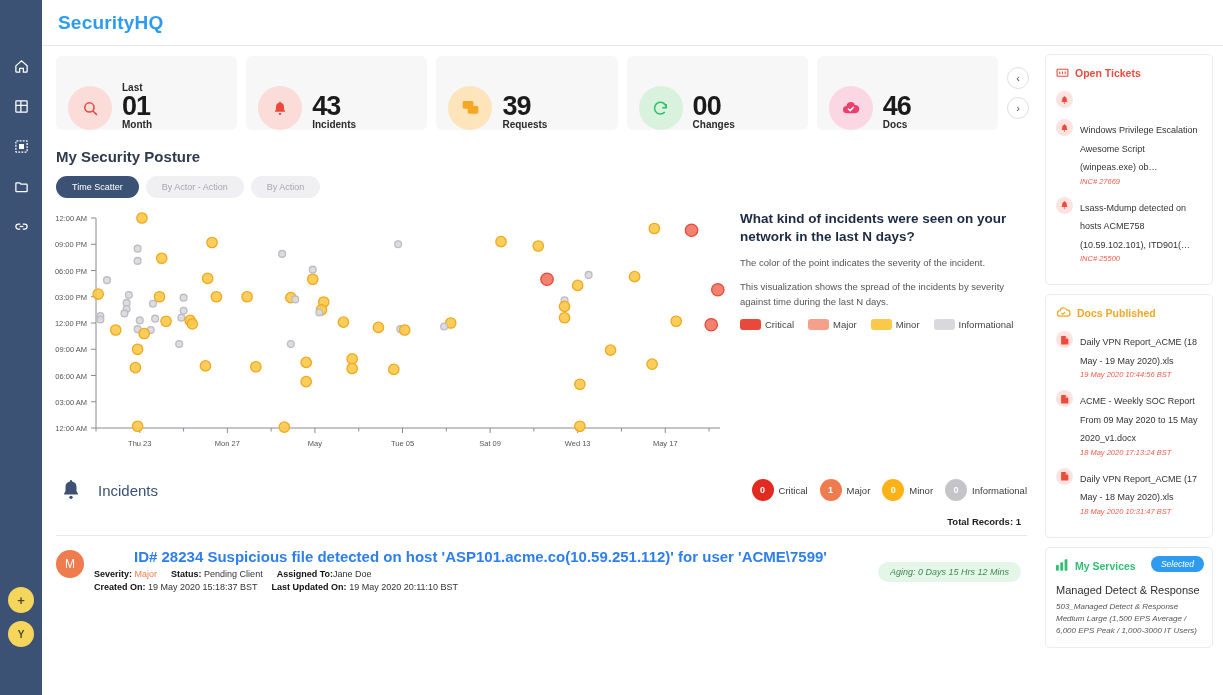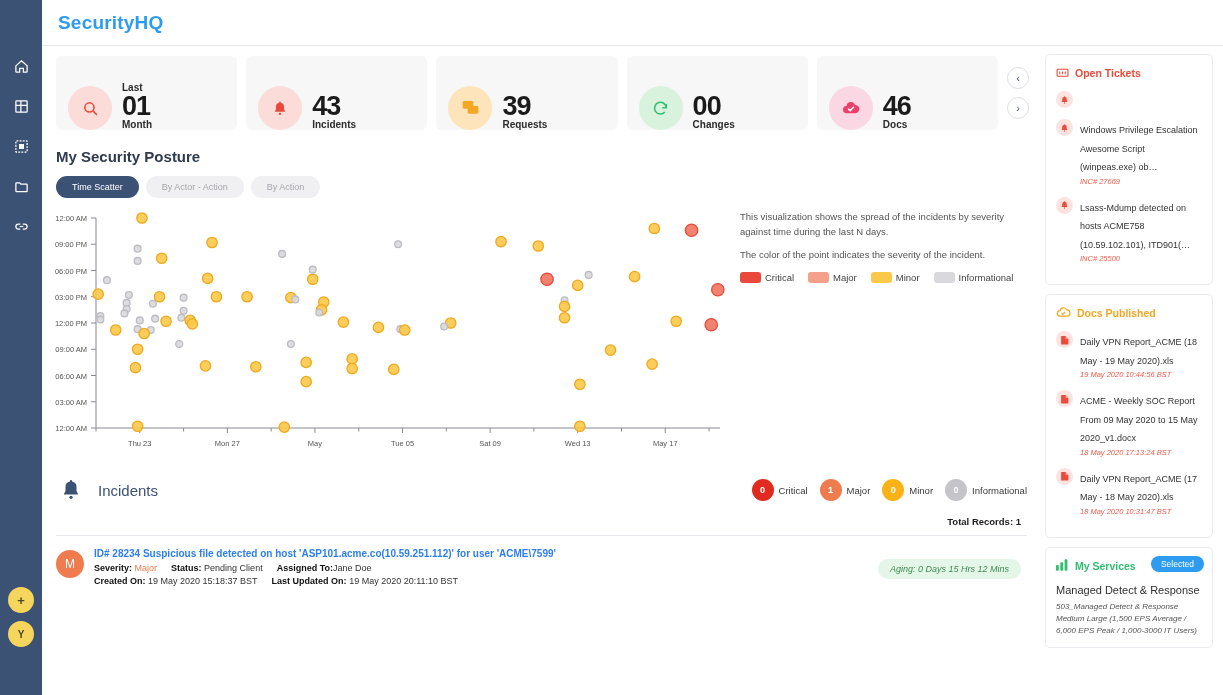--- a/index.html
+++ b/index.html
@@ -103,21 +103,21 @@
   .total-records { text-align: right; font-size: 9.5px; font-weight: bold; color: #222;
     padding: 14px 6px 8px 0; border-bottom: 1px solid #e8e8ec; }
 
   .inc-row { display: flex; align-items: flex-start; padding: 12px 6px 0 0; gap: 10px; }
   .avatar {
     width: 28px; height: 28px; border-radius: 50%; background: #ef7c4e; color: #fff;
     font-size: 12px; display: flex; align-items: center; justify-content: center; flex: 0 0 28px;
     margin-top: 2px;
   }
   .inc-body { flex: 1; min-width: 0; }
-  .inc-link { font-size: 10px; color: #2d7ff0; font-weight: bold; cursor: pointer; display:block; margin-bottom:4px;}
+  .inc-link { font-size: 15px; color: #2d7ff0; font-weight: bold; cursor: pointer; display:block; margin-bottom:4px;margin-left:40px;}
   .inc-meta { font-size: 9px; color: #333; margin-bottom: 3px; }
   .inc-meta b { color: #111; }
   .inc-meta .major { color: #ef7c4e; }
   .inc-meta .sp { display:inline-block; width: 14px; }
   .aging {
     font-size: 9px; color: #3f8a52; background: #e4f6e8; border-radius: 11px;
     padding: 5px 12px; white-space: nowrap; align-self: center; font-style: italic;
   }
 
   
@@ -134,21 +134,21 @@
   .p-ic {
     width: 17px; height: 17px; border-radius: 50%; flex: 0 0 17px;
     display: flex; align-items: center; justify-content: center;
   }
   .p-ic.red { background: #fde3e0; }
   .p-txt { flex: 1; min-width: 0; }
   .p-main { font-size: 9px; color: #333; line-height: 1.5; word-break: break-word; }
   .p-sub { font-size: 7.5px; color: #ef5a4a; font-style: italic; margin-top: 2px; }
   .badge-selected {
     background: #2d9cf0; color: #fff; font-size: 8.5px; border-radius: 10px;
-    padding: 3px 10px; position: absolute; right: 8px; top: 8px;
+    padding: 3px 10px; position: absolute; right: 8px; top: 8px; font-style: italic;
   }
   .svc-name { font-size: 11px; color: #2f2f2f; margin-bottom: 5px; }
   .svc-desc { font-size: 8px; color: #555; font-style: italic; line-height: 1.5; }
 </style>
 </head>
 <body>
 
 <div id="app">
 
   <div class="rail">
@@ -393,22 +393,23 @@
                 <circle cx="522.5473684210526" cy="107.75" r="5.2" fill="#fbc94a" stroke="#f0a81e" stroke-width="1.3" fill-opacity="0.9"></circle>
                 <circle cx="634.2105263157895" cy="111.25" r="5.2" fill="#fbc94a" stroke="#f0a81e" stroke-width="1.3" fill-opacity="0.9"></circle>
                 <circle cx="669.2421052631579" cy="114.75" r="6.2" fill="#ef7461" stroke="#e8493a" stroke-width="1.3" fill-opacity="0.9"></circle>
                 <circle cx="568.5263157894736" cy="140.125" r="5.2" fill="#fbc94a" stroke="#f0a81e" stroke-width="1.3" fill-opacity="0.9"></circle>
                 <circle cx="610.1263157894737" cy="154.125" r="5.2" fill="#fbc94a" stroke="#f0a81e" stroke-width="1.3" fill-opacity="0.9"></circle>
                 <circle cx="537.8736842105263" cy="174.25" r="5.2" fill="#fbc94a" stroke="#f0a81e" stroke-width="1.3" fill-opacity="0.9"></circle>
                 <circle cx="537.8736842105263" cy="216.25" r="5.2" fill="#fbc94a" stroke="#f0a81e" stroke-width="1.3" fill-opacity="0.9"></circle>
               </svg>
           </div>
           <div class="desc">
+            <h3>What kind of incidents were seen on your network in the last N days?</h3>
+            <p>The color of the point indicates the severity of the incident.</p>
             <p>This visualization shows the spread of the incidents by severity against time during the last N days.</p>
-            <p>The color of the point indicates the severity of the incident.</p>
             <div class="legend" id="legend">
                 <div class="legend-item">
                   <span class="legend-swatch" style="background:#e8493a"></span>
                   <span class="legend-label">Critical</span>
                 </div>
                 <div class="legend-item">
                   <span class="legend-swatch" style="background:#f4a08a"></span>
                   <span class="legend-label">Major</span>
                 </div>
                 <div class="legend-item">

